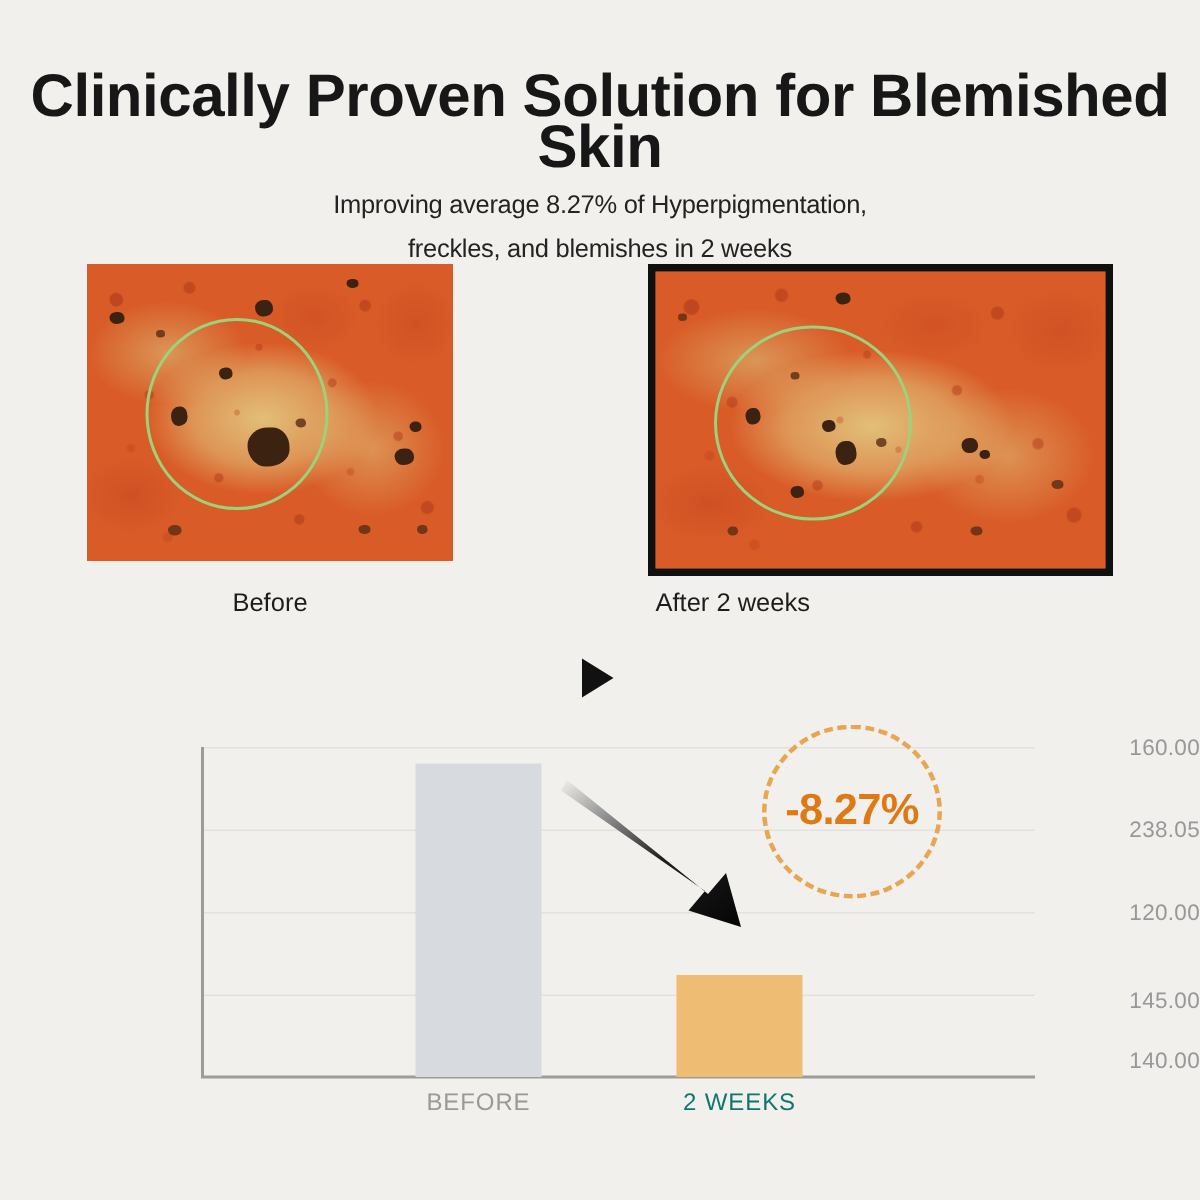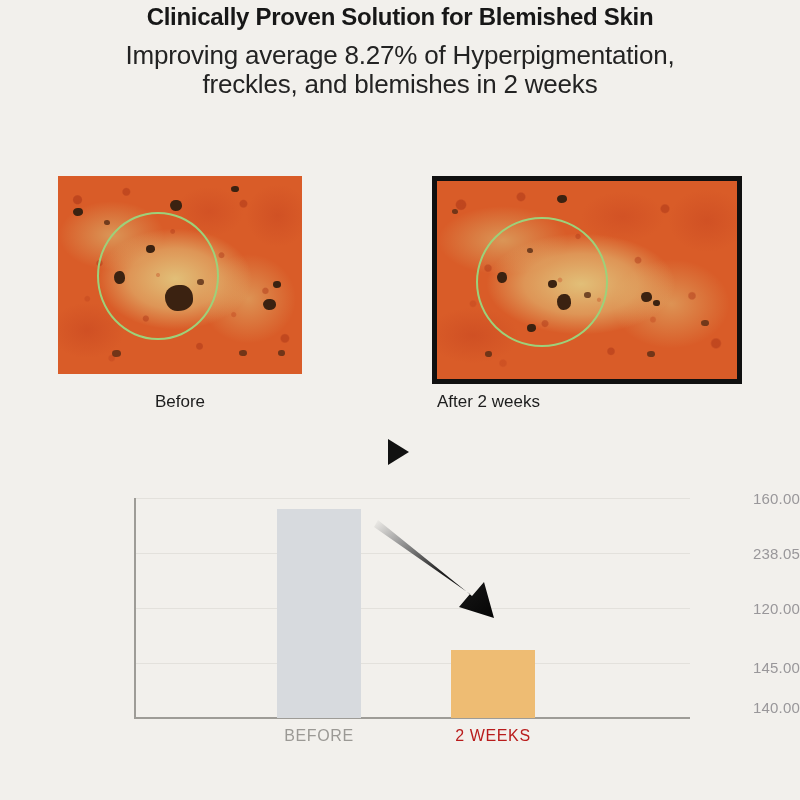--- a/index.html
+++ b/index.html
@@ -17,28 +17,29 @@
 
   
   #header {
     position: absolute;
     left: 0;
     top: 0;
     width: 800px;
     text-align: center;
   }
   #headline {
-    font-size: 24px;
+    font-size: 40px;
     font-weight: bold;
     color: #171717;
     letter-spacing: -0.3px;
+    margin-top: 47px;
     line-height: 34px;
   }
   #sub-line-1, #sub-line-2 {
-    font-size: 26px;
+    font-size: 17px;
     color: #232323;
     line-height: 29px;
     letter-spacing: -0.2px;
   }
   #sub-line-1 { margin-top: 7px; }
 
   
   #photos {
     position: absolute;
     left: 0;
@@ -191,21 +192,21 @@
     background: #EEBC73;
   }
   .bar-label {
     position: absolute;
     top: 272px;
     font-size: 16px;
     letter-spacing: 0.6px;
     white-space: nowrap;
   }
   #label-before { left: 277px; width: 84px; text-align: center; color: #9B9995; }
-  #label-after  { left: 451px; width: 84px; text-align: center; color: #b91c1c; }
+  #label-after  { left: 451px; width: 84px; text-align: center; color: #0f766e; }
 
   #chart-arrow {
     position: absolute;
     left: 360px;
     top: 55px;
     width: 160px;
     height: 120px;
     pointer-events: none;
   }
 
@@ -317,13 +318,16 @@
       <linearGradient id="arrGrad" x1="0" y1="0" x2="1" y2="1">
         <stop offset="0%" stop-color="#F2F0EC"></stop>
         <stop offset="22%" stop-color="#9b9b9b"></stop>
         <stop offset="55%" stop-color="#1e1e1e"></stop>
         <stop offset="100%" stop-color="#050505"></stop>
       </linearGradient>
     </defs>
     <path d="M18 10 L112 86 L124 72 L134 108 L99 97 L110 84 L14 17 Z" fill="url(#arrGrad)"></path>
   </svg>
 
+  <div id="badge">
+    <span id="badge-text">-8.27%</span>
+  </div>
 </div>
 
 </body></html>

